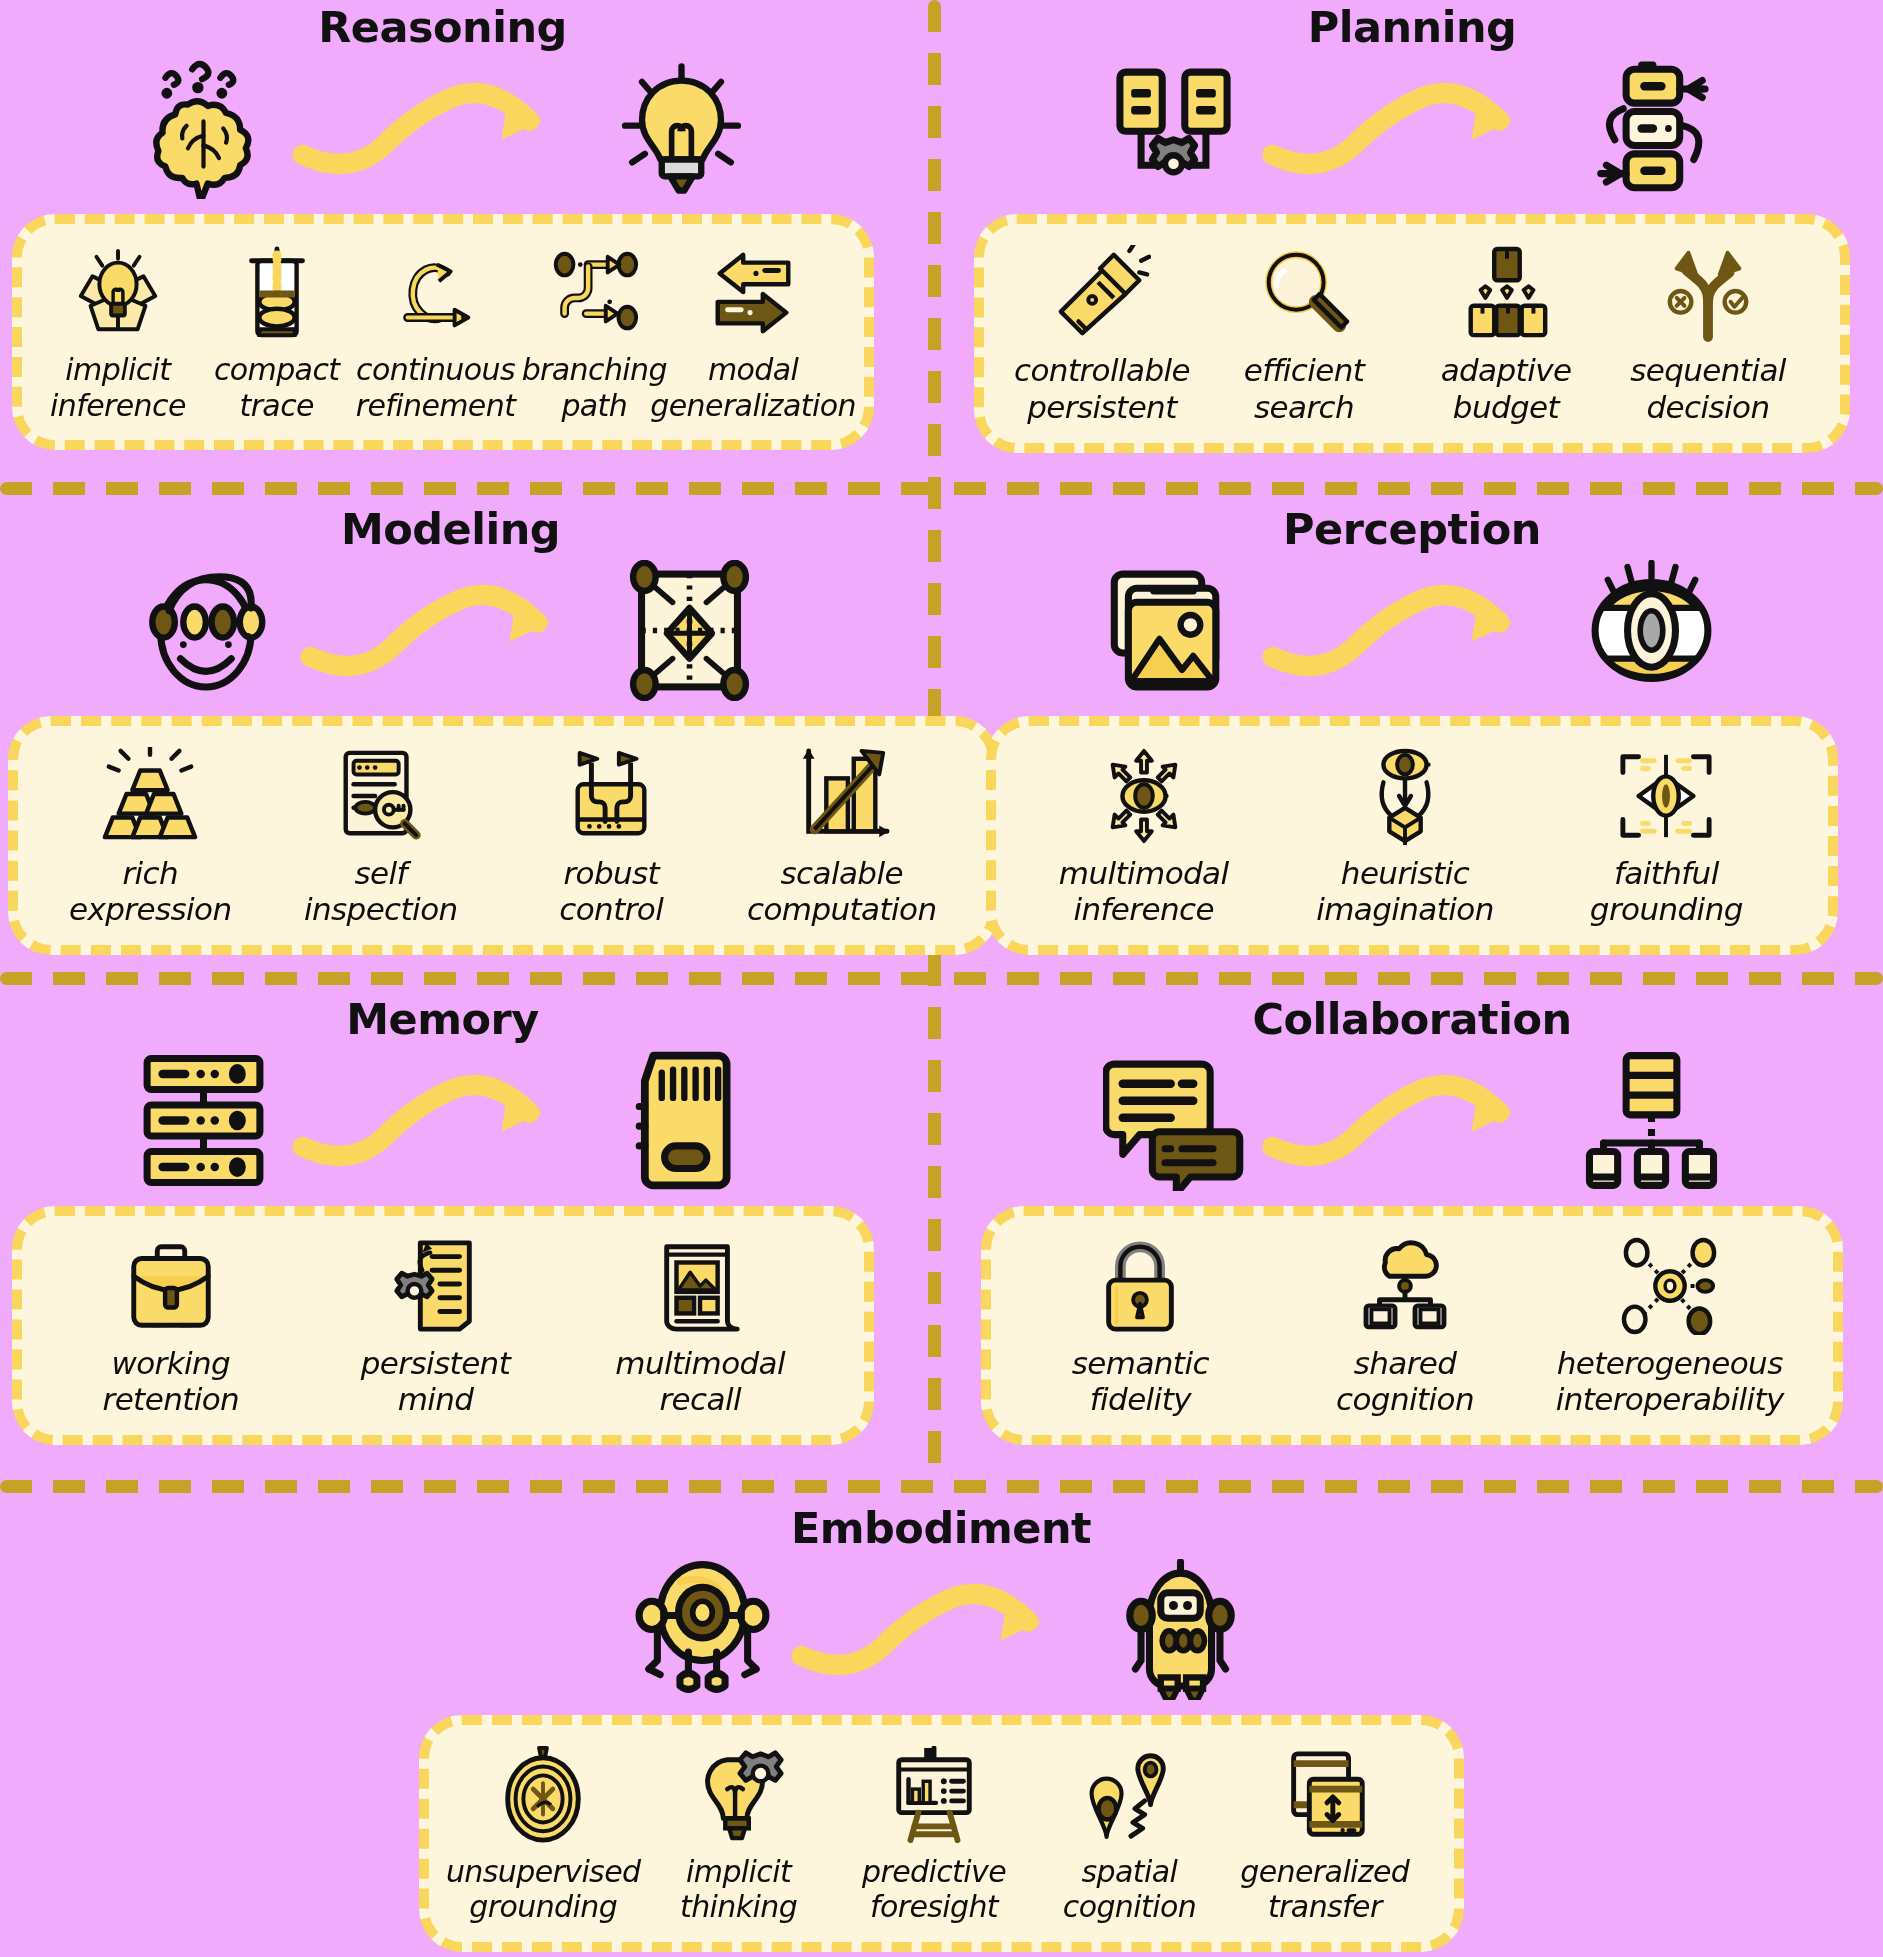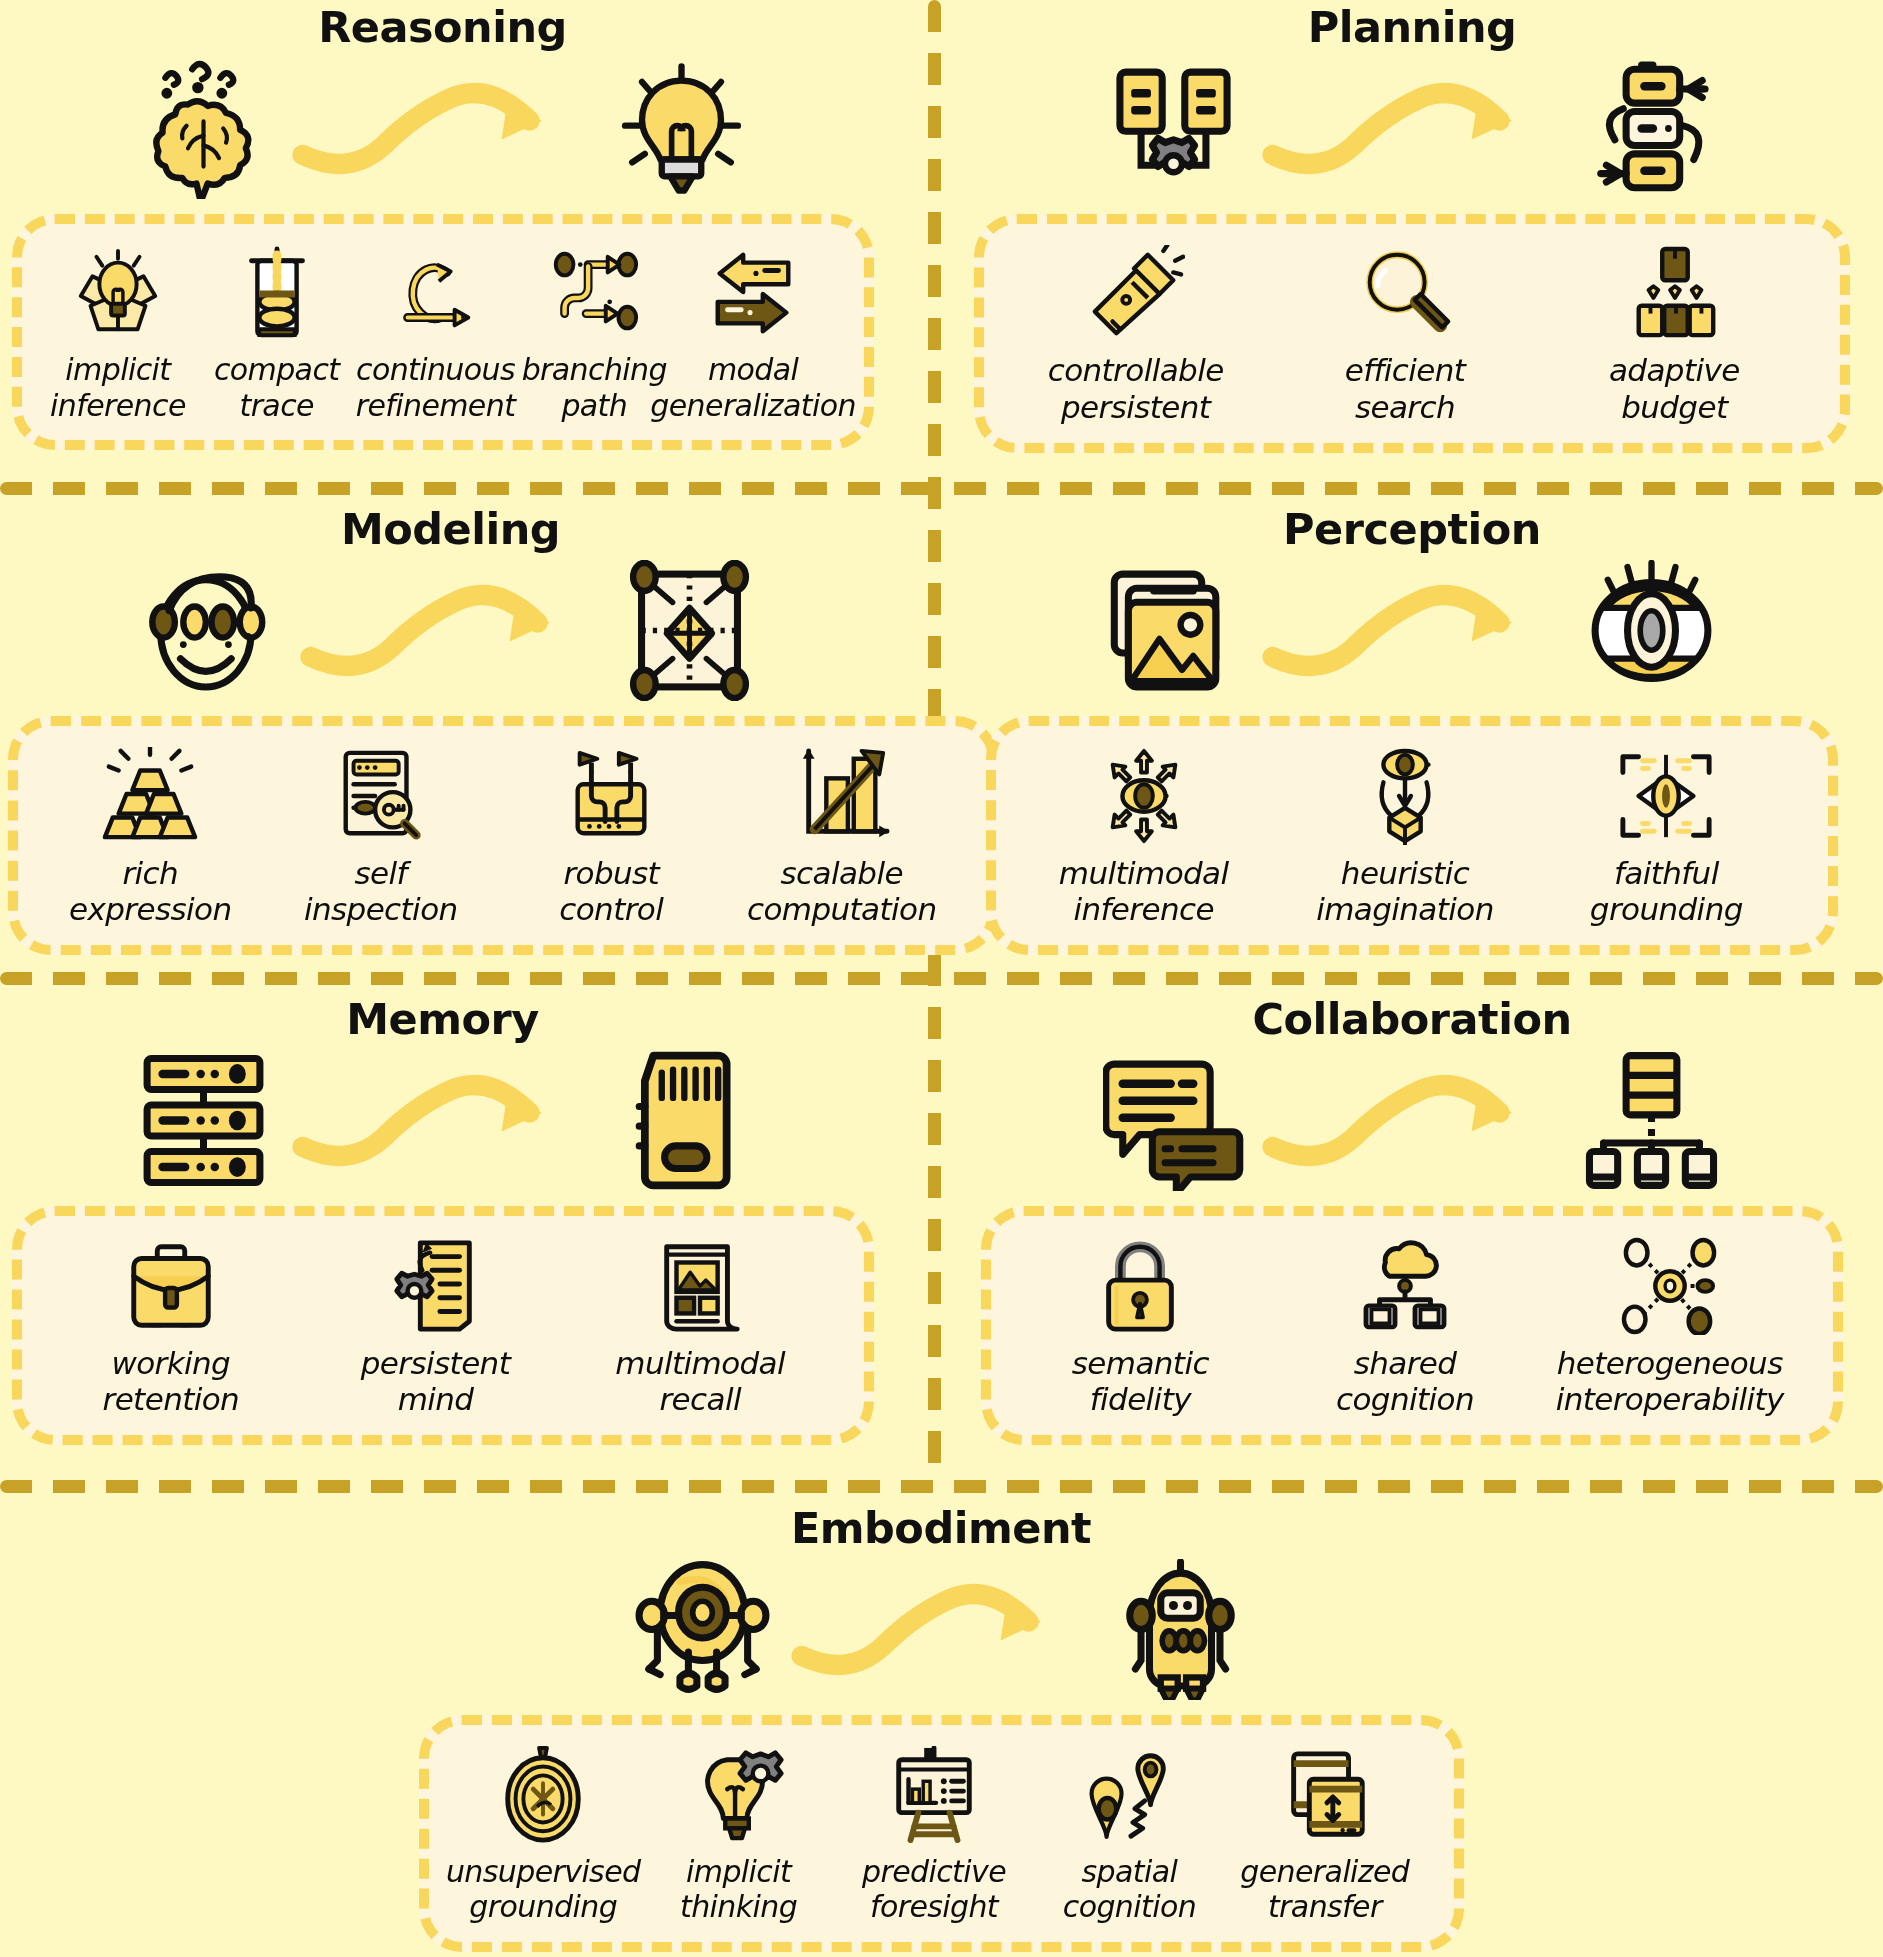--- a/index.html
+++ b/index.html
@@ -7,21 +7,21 @@
     width: 1883px; height: 1958px;
     background: #ffffff;
     font-family: "DejaVu Sans", sans-serif;
     overflow: hidden;
   }
 
   #stage {
     position: relative;
     width: 1883px;
     height: 1958px;
-    background: #fef9c3;
+    background: #f0abfc;
   }
 
   
   .hdiv {
     position: absolute;
     left: 0; width: 1883px; height: 13px;
     background-image: repeating-linear-gradient(
         to right,
         #c8a227 0px, #c8a227 32px,
         rgba(0,0,0,0) 32px, rgba(0,0,0,0) 53px);
@@ -342,20 +342,34 @@
           <rect x="66" y="62" width="24" height="30" rx="3" fill="#fada68" stroke="#111" stroke-width="4.5"></rect>
           <g stroke="#111" stroke-width="4">
               <path d="M26 62 v8"></path>
               <path d="M52 62 v8"></path>
               <path d="M78 62 v8"></path>
             </g>
         </svg>
         <div class="cap-label">adaptive
 budget</div>
       </div>
+      <div class="cap">
+        <svg class="cap-icon" viewBox="0 0 100 100">
+          <path d="M50 94 v-38 q0 -12 -10 -20 l-12 -10" fill="none" stroke="#6e5614" stroke-width="10" stroke-linecap="round"></path>
+          <path d="M50 58 q0 -12 10 -20 l12 -10" fill="none" stroke="#6e5614" stroke-width="10" stroke-linecap="round"></path>
+          <path d="M30 8 l-12 16 l20 6 z" fill="#6e5614" stroke="#6e5614" stroke-width="4" stroke-linejoin="round"></path>
+          <path d="M70 8 l12 16 l-20 6 z" fill="#6e5614" stroke="#6e5614" stroke-width="4" stroke-linejoin="round"></path>
+          <circle cx="22" cy="58" r="11" fill="#fdf6dd" stroke="#6e5614" stroke-width="4.5"></circle>
+          <path d="M18 54 l8 8 M26 54 l-8 8" stroke="#6e5614" stroke-width="4" stroke-linecap="round"></path>
+          <circle cx="78" cy="58" r="11" fill="#fdf6dd" stroke="#6e5614" stroke-width="4.5"></circle>
+          <path d="M73 58 l4 5 l8 -9" fill="none" stroke="#6e5614" stroke-width="4" stroke-linecap="round" stroke-linejoin="round"></path>
+        </svg>
+        <div class="cap-label">sequential
+decision</div>
+      </div>
     </div>
   </div>
 
   <div class="quad" id="q-modeling">
     <div class="quad-title">Modeling</div>
     <div class="hero">
       <svg class="hero-icon" viewBox="0 0 100 100">
         <ellipse cx="46" cy="52" rx="32" ry="38" fill="none" stroke="#111" stroke-width="5"></ellipse>
         <path d="M28 70 q18 18 36 0" fill="none" stroke="#111" stroke-width="5" stroke-linecap="round"></path>
         <circle cx="30" cy="60" r="2.4" fill="#111"></circle>

